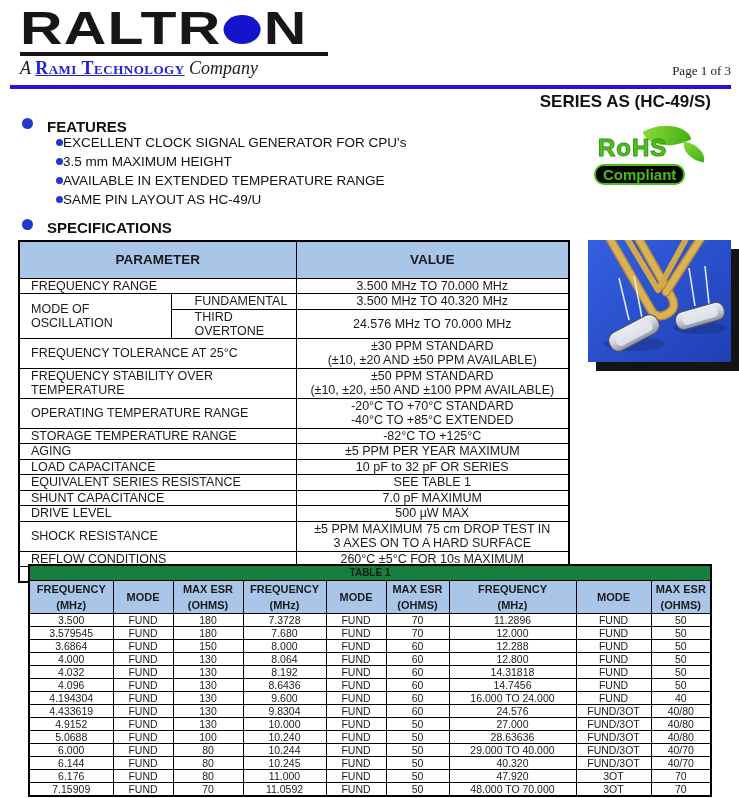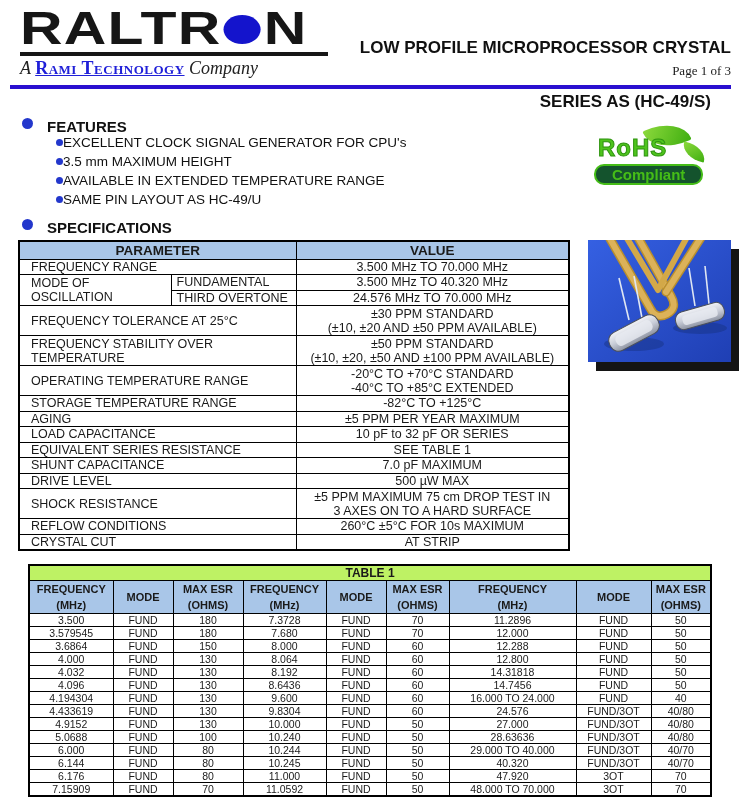--- a/index.html
+++ b/index.html
@@ -35,64 +35,63 @@
   #features-list span.ft { font-size:13.5px; color:#111; }
 
   
   .rohs { position:absolute; left:594px; top:126px; width:110px; height:72px; }
   .leaf { position:absolute; background:linear-gradient(135deg,#8cd93c,#3fae10); }
   .leaf1 { width:42px; height:27px; border-radius:6% 100% 6% 100%; transform:rotate(-24deg); top:-4px; left:52px; }
   .leaf2 { width:24px; height:16px; border-radius:6% 100% 6% 100%; transform:rotate(14deg); top:18px; left:88px; }
   .rohs-line1 { position:absolute; top:8px; left:4px; font-size:24px; font-weight:bold; letter-spacing:1px;
                 color:#4fc41d; -webkit-text-stroke:1px #2f9410; }
   .rohs-line2 { position:absolute; top:38px; left:0; font-size:15px; font-weight:bold; color:#45bd17;
-                border:2px solid #45bd17; border-radius:10px; padding:0 16px; background:#14532d; }
+                border:2px solid #45bd17; border-radius:10px; padding:0 7px; background:#000000; }
 
   
   #spec-table { position:absolute; left:18px; top:240px; width:550px; border-collapse:collapse;
                 table-layout:fixed; font-size:12.5px; }
   #spec-table th, #spec-table td { border:1px solid #000; }
   #spec-table { border:2px solid #000; }
-  #spec-table th { background:#a9c6e8; font-size:13.5px; font-weight:bold; height:18px; text-align:center; }
+  #spec-table th { background:#a9c6e8; font-size:13.5px; font-weight:bold; height:37px; text-align:center; }
   #spec-table td.param { text-align:left; padding-left:11px; }
-  #spec-table td.sub   { text-align:left; padding-left:5px; }
+  #spec-table td.sub   { text-align:left; padding-left:23px; }
   #spec-table td.val   { text-align:center; line-height:14px; }
   #spec-table tr.h1 td { height:15.5px; }
   #spec-table tr.h2 td { height:30px; }
 
   
   .photo { position:absolute; left:588px; top:240px; width:143px; height:122px;
            box-shadow:8px 9px 0 0 #141414; background:#2b50cf; }
   .photo svg { display:block; }
 
   
   #table1 { position:absolute; left:28px; top:564px; width:682px; border-collapse:collapse;
             table-layout:fixed; font-size:10.5px; }
   #table1 { border:2px solid #000; }
   #table1 th, #table1 td { border:1px solid #000; text-align:center; }
-  #table1 .t1-title { background:#bef264; font-size:12px; font-weight:bold; height:15px; }
+  #table1 .t1-title { background:#15803d; font-size:10px; font-weight:bold; height:15px; }
   #table1 .t1-head  { background:#a9c6e8; font-size:11px; font-weight:bold; height:27px; line-height:16px; }
   #table1 tbody td  { height:12.6px; }
 </style>
 </head>
 <body>
 
 <div class="page">
 
   <div class="logo">
     <div class="wordmark"><span>RALTR</span><span class="logo-dot"></span><span>N</span></div>
     <div class="logo-rule"></div>
     <div class="tagline">
       <span>A</span>
       <span class="tag-brand">Rami Technology</span>
       <span>Company</span>
     </div>
   </div>
 
-  <div class="doc-title">LOW PROFILE MICROPROCESSOR CRYSTAL</div>
   <div class="page-num">Page 1 of 3</div>
   <div class="blue-rule"></div>
   <div class="series">SERIES AS (HC-49/S)</div>
 
   <div class="section-head" style="top:118px;">
     <span class="big-bullet"></span>
     <span>FEATURES</span>
   </div>
   <ul id="features-list">
       <li>

